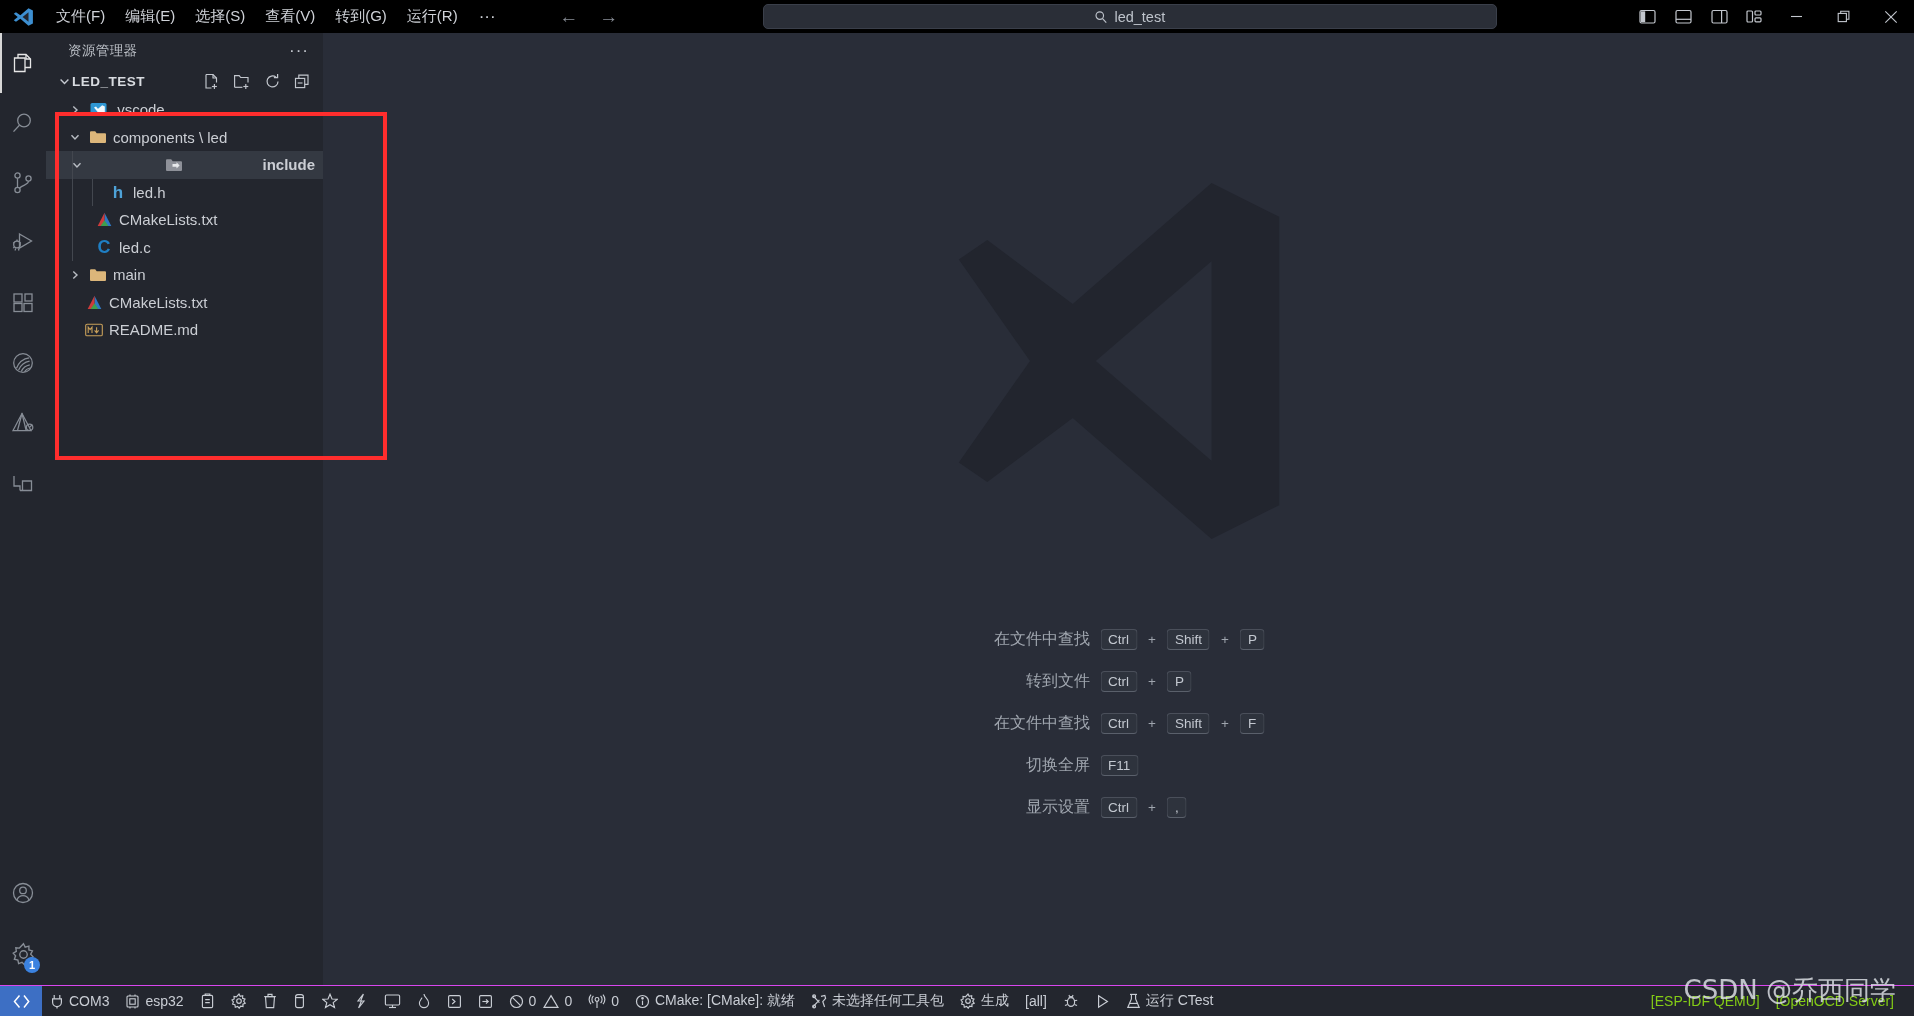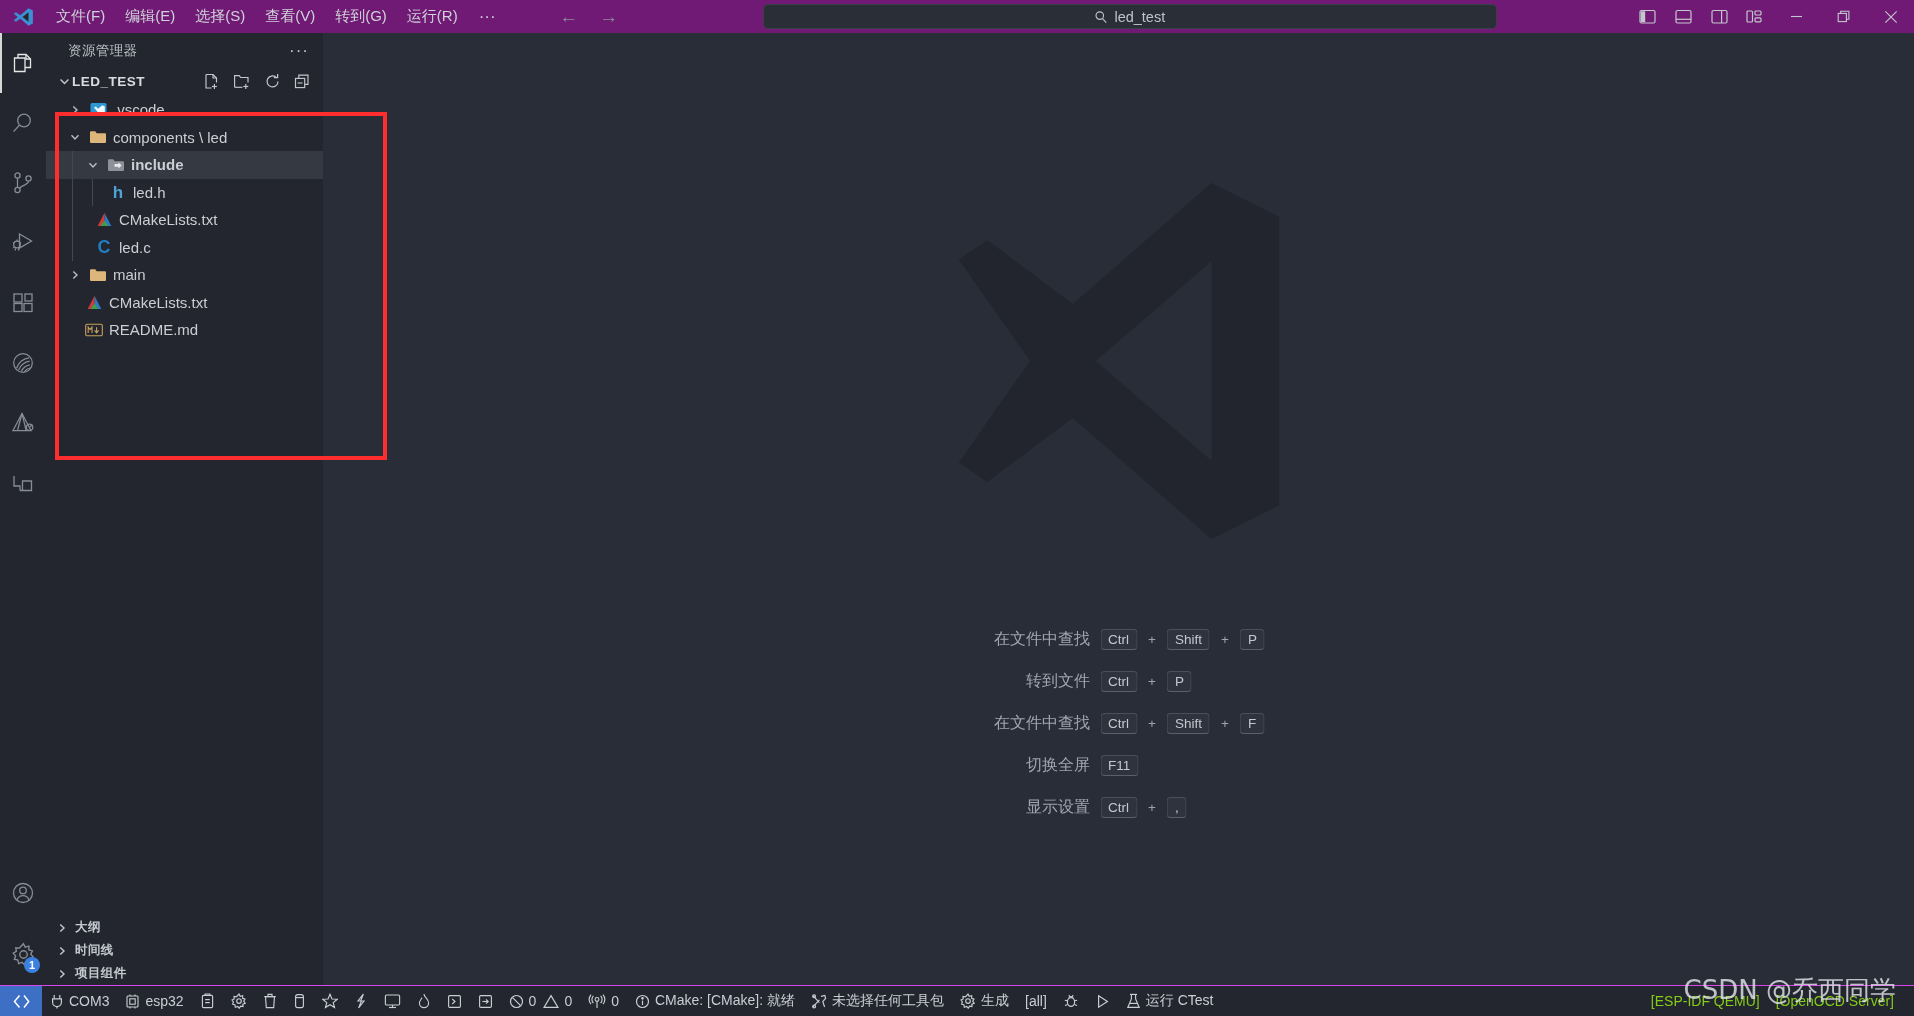--- a/index.html
+++ b/index.html
@@ -9,21 +9,21 @@
     font-family: "Liberation Sans", "DejaVu Sans", sans-serif;
     overflow: hidden;
     color: #CCCCCC;
     -webkit-font-smoothing: antialiased;
   }
   .app { width: 1914px; height: 1016px; display: flex; flex-direction: column; position: relative; }
 
   
   .titlebar {
     height: 33px; min-height: 33px;
-    background: #701a75;
+    background: #000000;
     display: flex; align-items: center;
     position: relative;
   }
   .vscode-logo { width: 46px; display: flex; align-items: center; justify-content: center; }
   .menus { display: flex; align-items: center; height: 100%; }
   .menu-item {
     font-size: 15px; color: #CFD2D8; padding: 0 10px; height: 100%;
     display: flex; align-items: center; cursor: default; white-space: nowrap;
   }
   .menu-more { font-size: 17px; color: #CFD2D8; padding: 0 11px; height: 100%; display:flex; align-items:center;}
@@ -414,21 +414,21 @@
               </svg>
           </span>
           <span class="ticon">
             <svg width="18" height="16" viewBox="0 0 18 16">
               <path d="M1 3.2 A1 1 0 0 1 2 2.2 L6.2 2.2 L7.7 4.3 L16 4.3 A1 1 0 0 1 17 5.3 L17 13 A1 1 0 0 1 16 14 L2 14 A1 1 0 0 1 1 13 Z" fill="#DCB67A"></path>
             </svg>
           </span>
           <span class="tlabel">components \ led</span>
         </div>
 
-        <div class="trow selected" style="padding-left:36px;">
+        <div class="trow selected" style="padding-left:20px;justify-content:space-between;">
           <span class="indent-guide" style="left:26px;"></span>
           <span class="tw">
             <svg width="10" height="10" viewBox="0 0 10 10" fill="none" stroke="currentColor" stroke-width="1.4">
                 <polyline points="1.5,3.3 5,7 8.5,3.3"></polyline>
               </svg>
           </span>
           <span class="ticon">
             <svg width="18" height="16" viewBox="0 0 18 16">
               <path d="M1 3.2 A1 1 0 0 1 2 2.2 L6.2 2.2 L7.7 4.3 L16 4.3 A1 1 0 0 1 17 5.3 L17 13 A1 1 0 0 1 16 14 L2 14 A1 1 0 0 1 1 13 Z" fill="#8E9199"></path>
               <path d="M7.5 7 L11.5 7 L11.5 5.3 L14.6 8.4 L11.5 11.5 L11.5 9.8 L7.5 9.8 Z" fill="#E7E9EC"></path>
@@ -496,46 +496,20 @@
             <svg width="18" height="14" viewBox="0 0 18 14">
               <rect x="0.7" y="1.2" width="16.6" height="11.6" rx="1.4" fill="none" stroke="#C8A05A" stroke-width="1.1"></rect>
               <path d="M3.2 10 L3.2 4.2 L5.1 6.7 L7 4.2 L7 10" fill="none" stroke="#C8A05A" stroke-width="1.1"></path>
               <path d="M11.6 4.2 L11.6 9.4 M9.6 7.4 L11.6 9.8 L13.6 7.4" fill="none" stroke="#C8A05A" stroke-width="1.1"></path>
             </svg>
           </span>
           <span class="tlabel">README.md</span>
         </div>
       </div>
 
-      <div class="sb-bottom">
-        <div class="sb-section">
-          <span class="chev">
-            <svg width="10" height="10" viewBox="0 0 10 10" fill="none" stroke="currentColor" stroke-width="1.4">
-                <polyline points="3.3,1.5 7,5 3.3,8.5"></polyline>
-              </svg>
-          </span>
-          <span>大纲</span>
-        </div>
-        <div class="sb-section">
-          <span class="chev">
-            <svg width="10" height="10" viewBox="0 0 10 10" fill="none" stroke="currentColor" stroke-width="1.4">
-                <polyline points="3.3,1.5 7,5 3.3,8.5"></polyline>
-              </svg>
-          </span>
-          <span>时间线</span>
-        </div>
-        <div class="sb-section">
-          <span class="chev">
-            <svg width="10" height="10" viewBox="0 0 10 10" fill="none" stroke="currentColor" stroke-width="1.4">
-                <polyline points="3.3,1.5 7,5 3.3,8.5"></polyline>
-              </svg>
-          </span>
-          <span>项目组件</span>
-        </div>
-      </div>
 
       <div class="redbox" style="left:9px; top:79px; width:332px; height:348px;"></div>
     </div>
 
     <div class="editor">
       <div class="wm-logo">
         <svg width="356" height="386" viewBox="0 0 100 108">
           <path d="M76 4 L95 13.5 L95 94.5 L76 104 L37 70 L13 88 L5 82.5 L25 54 L5 25.5 L13 20 L37 38 Z" fill="#22252E"></path>
           <path d="M76 26 L76 82 L43.5 54 Z" fill="#292D38"></path>
         </svg>

